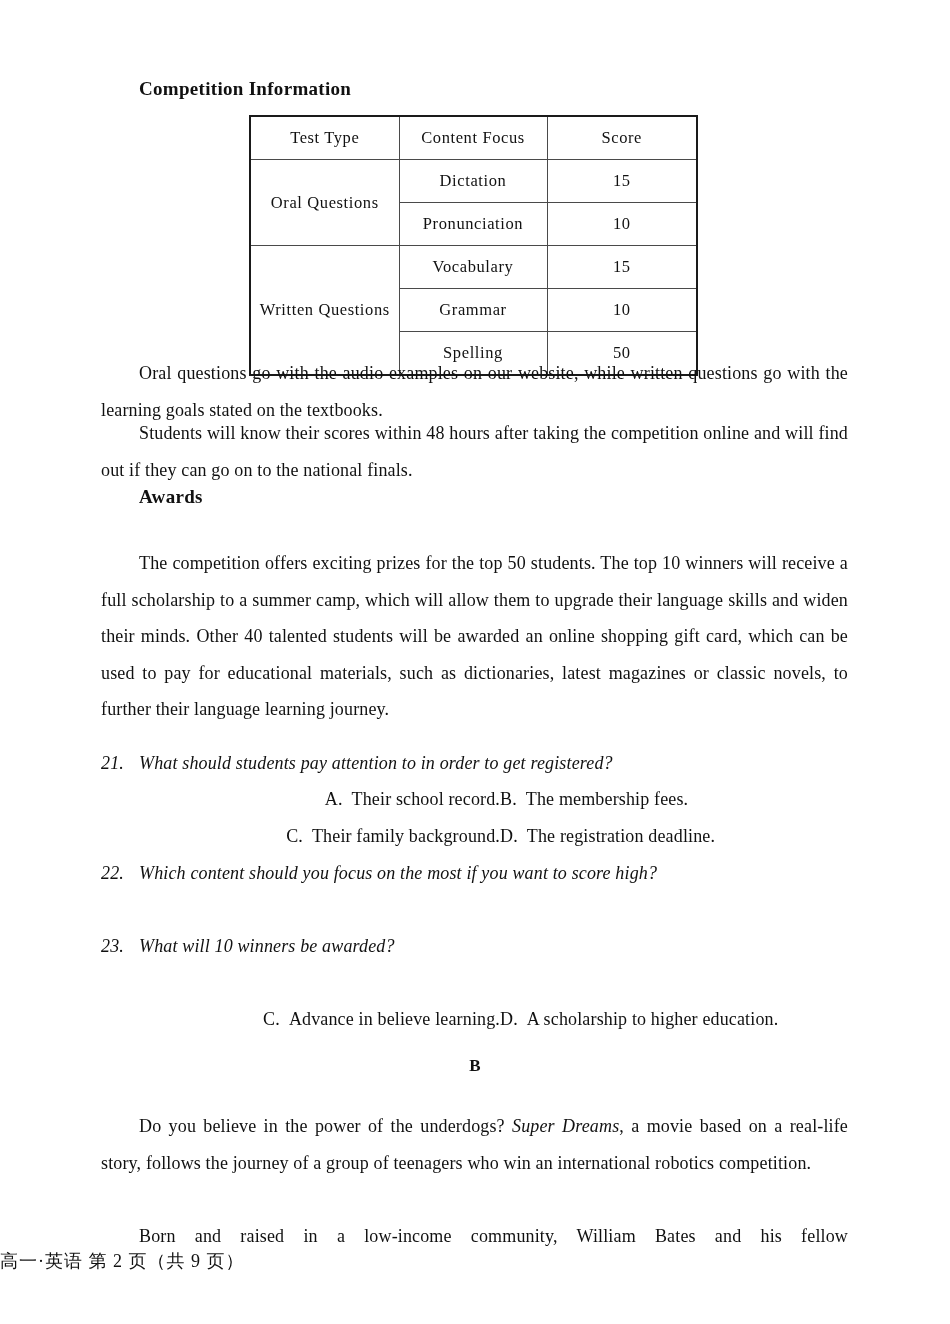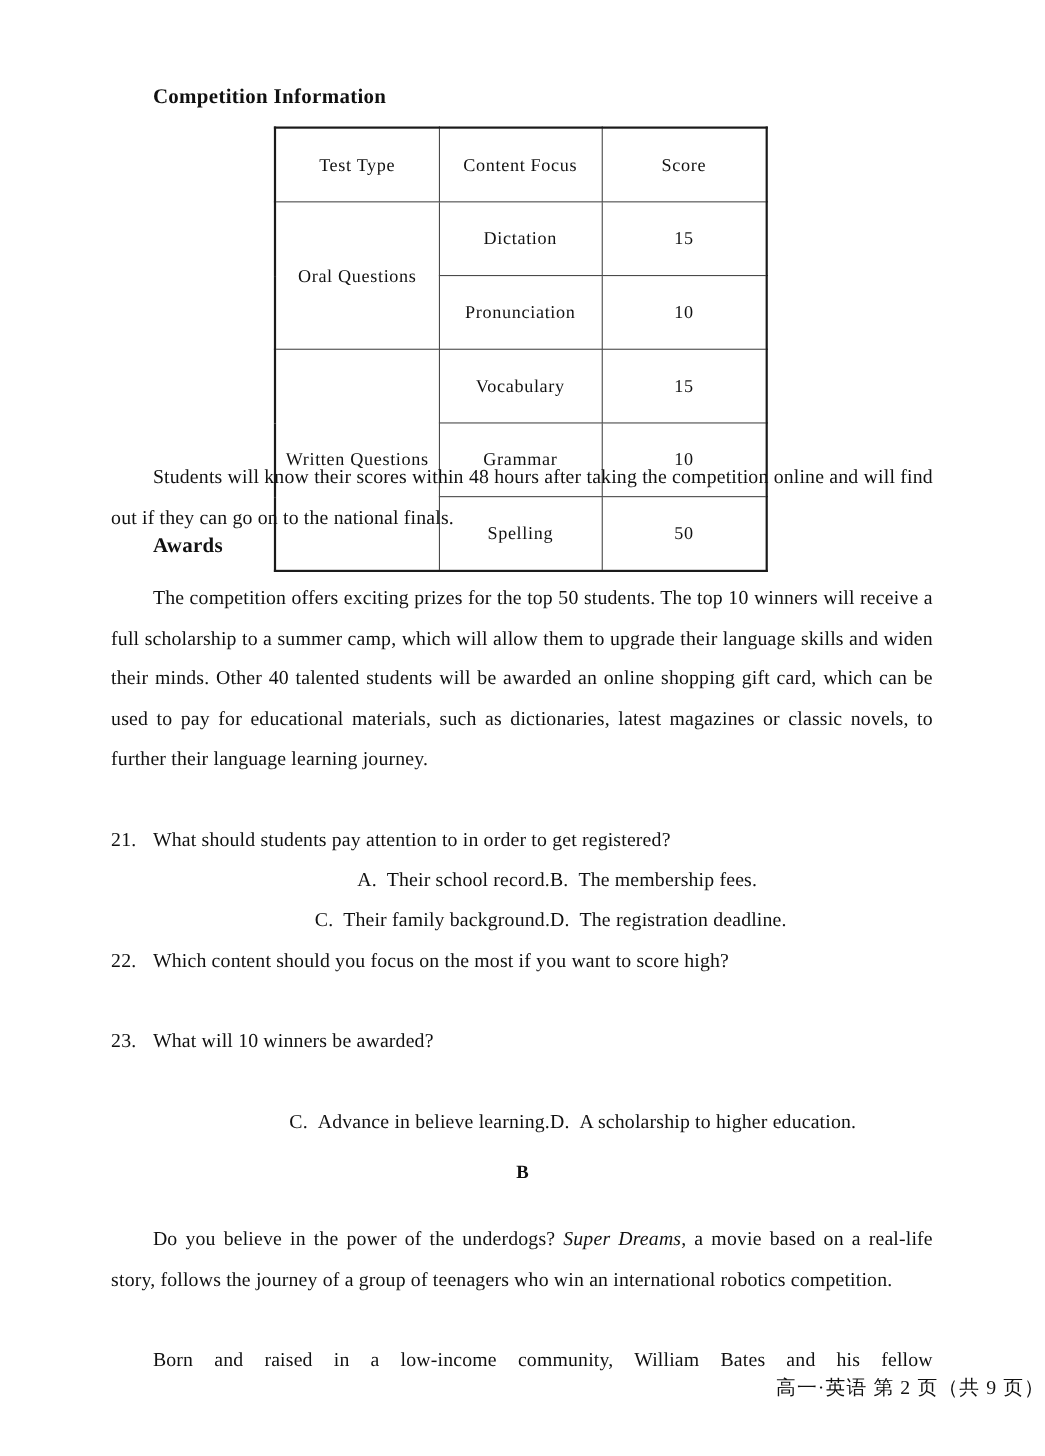--- a/index.html
+++ b/index.html
@@ -53,59 +53,60 @@
     border-collapse: collapse;
     table-layout: fixed;
     border: 2px solid #1a1a1a;
     font-size: 16.5px;
   }
   .info-table td {
     border: 1px solid #4a4a4a;
     text-align: center;
     vertical-align: middle;
     height: 34px;
-    padding: 16px 2px;
+    padding: 4px 2px;
     letter-spacing: 0.6px;
   }
   .info-table col.c1 { width: 149px; }
   .info-table col.c2 { width: 148px; }
   .info-table col.c3 { width: 150px; }
 
   
   .para {
     position: absolute;
     left: 101px;
     width: 747px;
     font-size: 18px;
     line-height: 36.5px;
     text-align: justify;
     text-justify: inter-word;
     text-indent: 38px;
     letter-spacing: 0.15px;
   }
   #para-oral      { top: 337px; }
   #para-students  { top: 397px; }
-  #para-awards    { top: 512px; margin-top: 13px; }
+  #para-awards    { top: 532px; margin-top: 13px; }
   #para-b1        { top: 1090px; }
   #para-b2        { top: 1200px; }
 
   
   .para.forced { text-align-last: justify; }
 
   em.title-italic { font-style: italic; }
 
   
   .question {
     position: absolute;
     left: 101px;
     width: 760px;
     font-size: 18px;
     line-height: 36.5px;
     letter-spacing: 0.15px;
     white-space: nowrap;
+    font-style: italic;
   }
   .q-num {
     display: inline-block;
     width: 38px;
   }
   .q-text { display: inline; }
 
   .opt-row {
     position: absolute;
     left: 139px;
@@ -137,21 +138,21 @@
   #q23       { top: 928px; }
   #q23-opt1  { top: 964px; }
   #q23-opt2  { top: 1001px; }
 
   
   .footer {
     position: absolute;
     left: 0;
     top: 1249px;
     width: 950px;
-    text-align: right;
+    text-align: left;
     font-size: 18px;
     letter-spacing: 1px;
     font-family: "Liberation Serif", "DejaVu Serif", serif;
   }
 </style>
 </head>
 <body>
 
 <div class="page">
 
@@ -187,20 +188,21 @@
         <td>Grammar</td>
         <td>10</td>
       </tr>
       <tr>
         <td>Spelling</td>
         <td>50</td>
       </tr>
     </tbody>
   </table>
 
+  <p class="para" id="para-oral">Oral questions go with the audio examples on our website, while written questions go with the learning goals stated on the textbooks.</p>
 
   <p class="para" id="para-students">Students will know their scores within 48 hours after taking the competition online and will find out if they can go on to the national finals.</p>
 
   <div class="section-heading" id="heading-awards">Awards</div>
 
   <p class="para" id="para-awards">The competition offers exciting prizes for the top 50 students. The top 10 winners will receive a full scholarship to a summer camp, which will allow them to upgrade their language skills and widen their minds. Other 40 talented students will be awarded an online shopping gift card, which can be used to pay for educational materials, such as dictionaries, latest magazines or classic novels, to further their language learning journey.</p>
 
   <div class="question" id="q21">
     <span class="q-num">21.</span><span class="q-text">What should students pay attention to in order to get registered?</span>
   </div>

